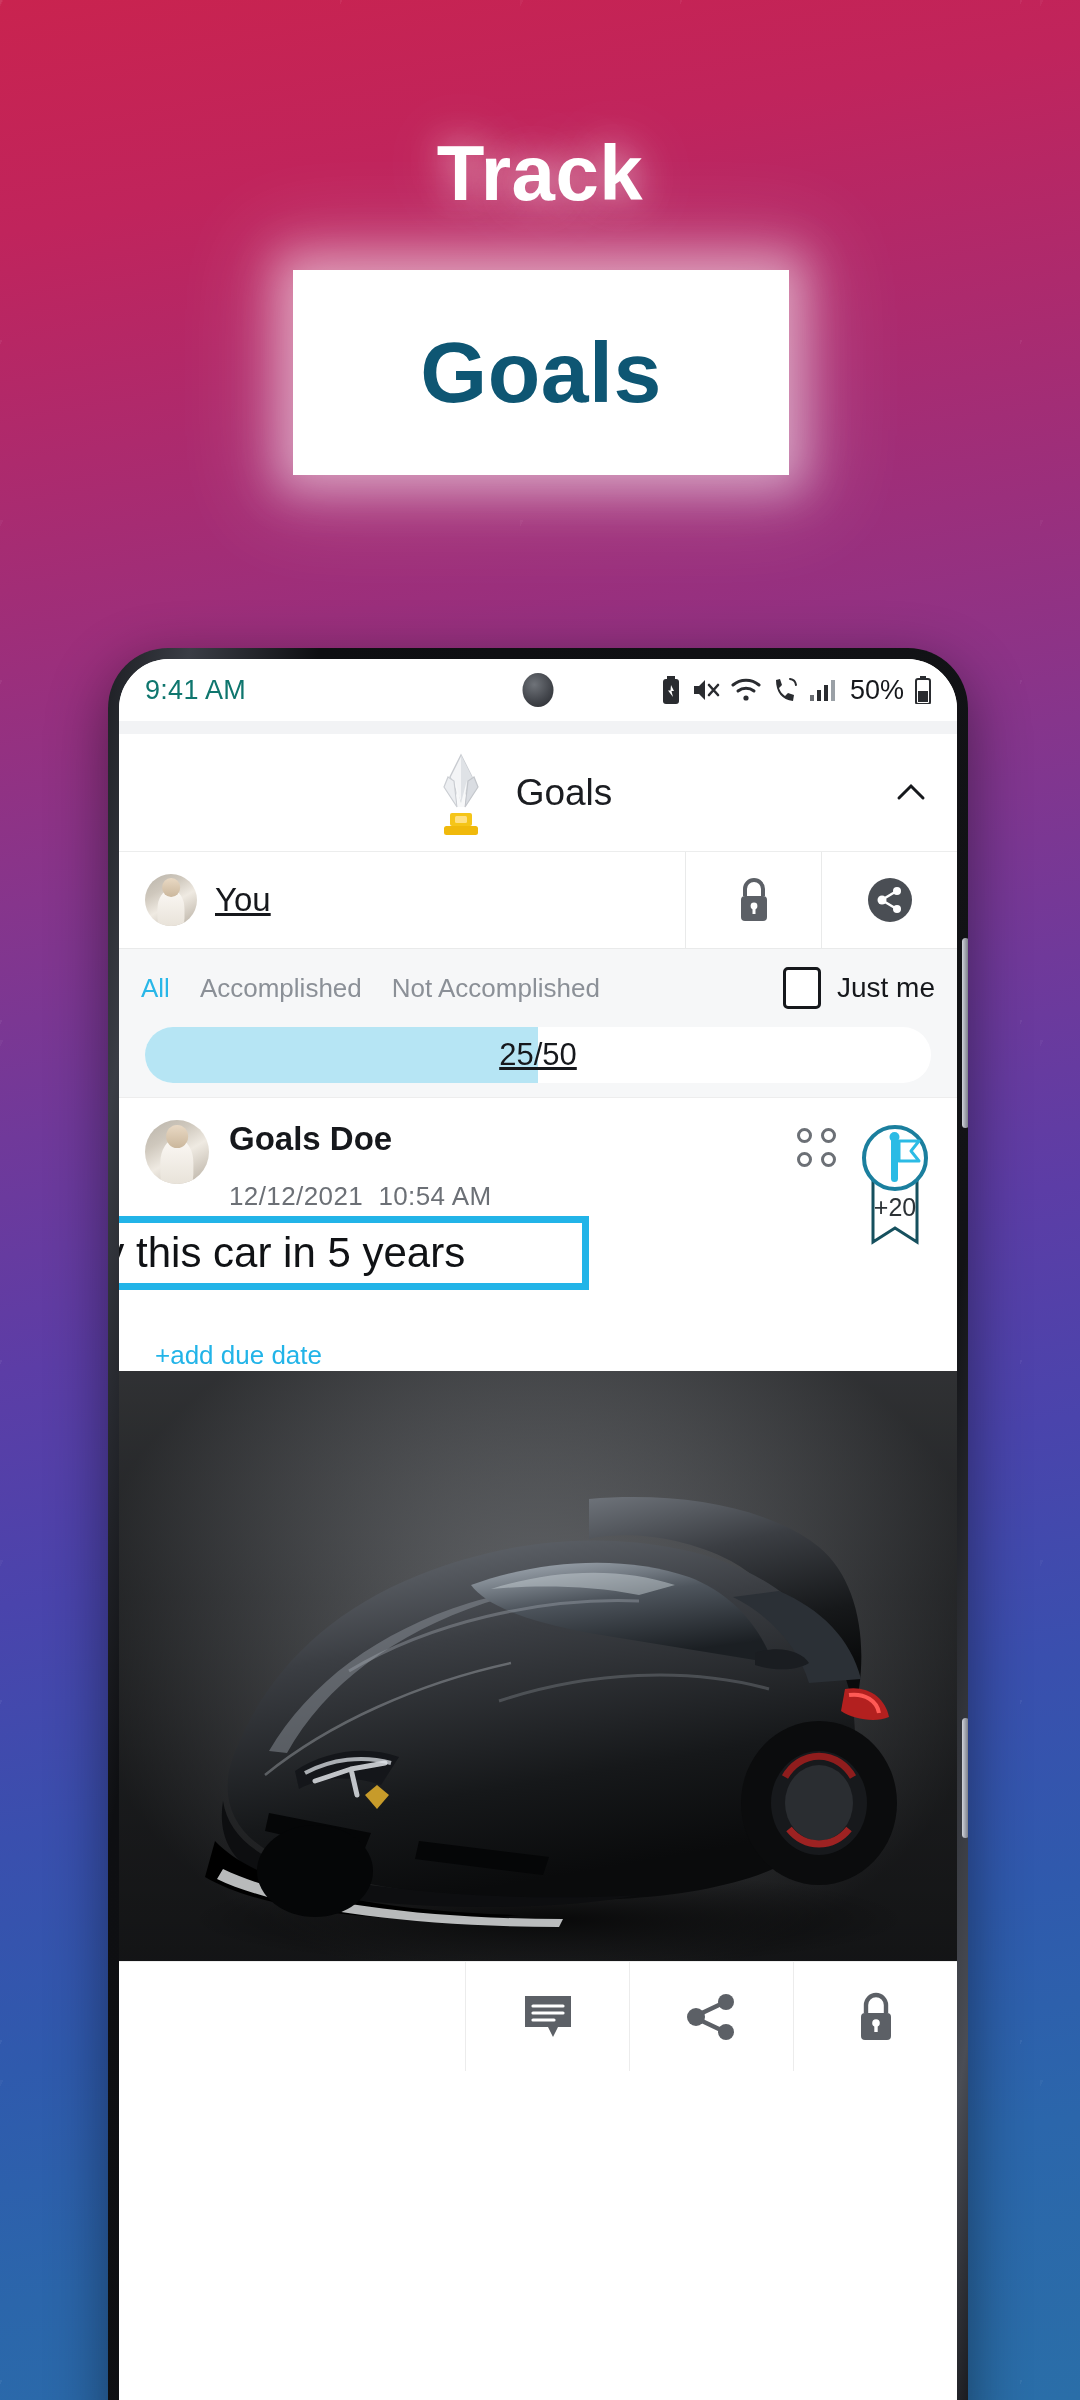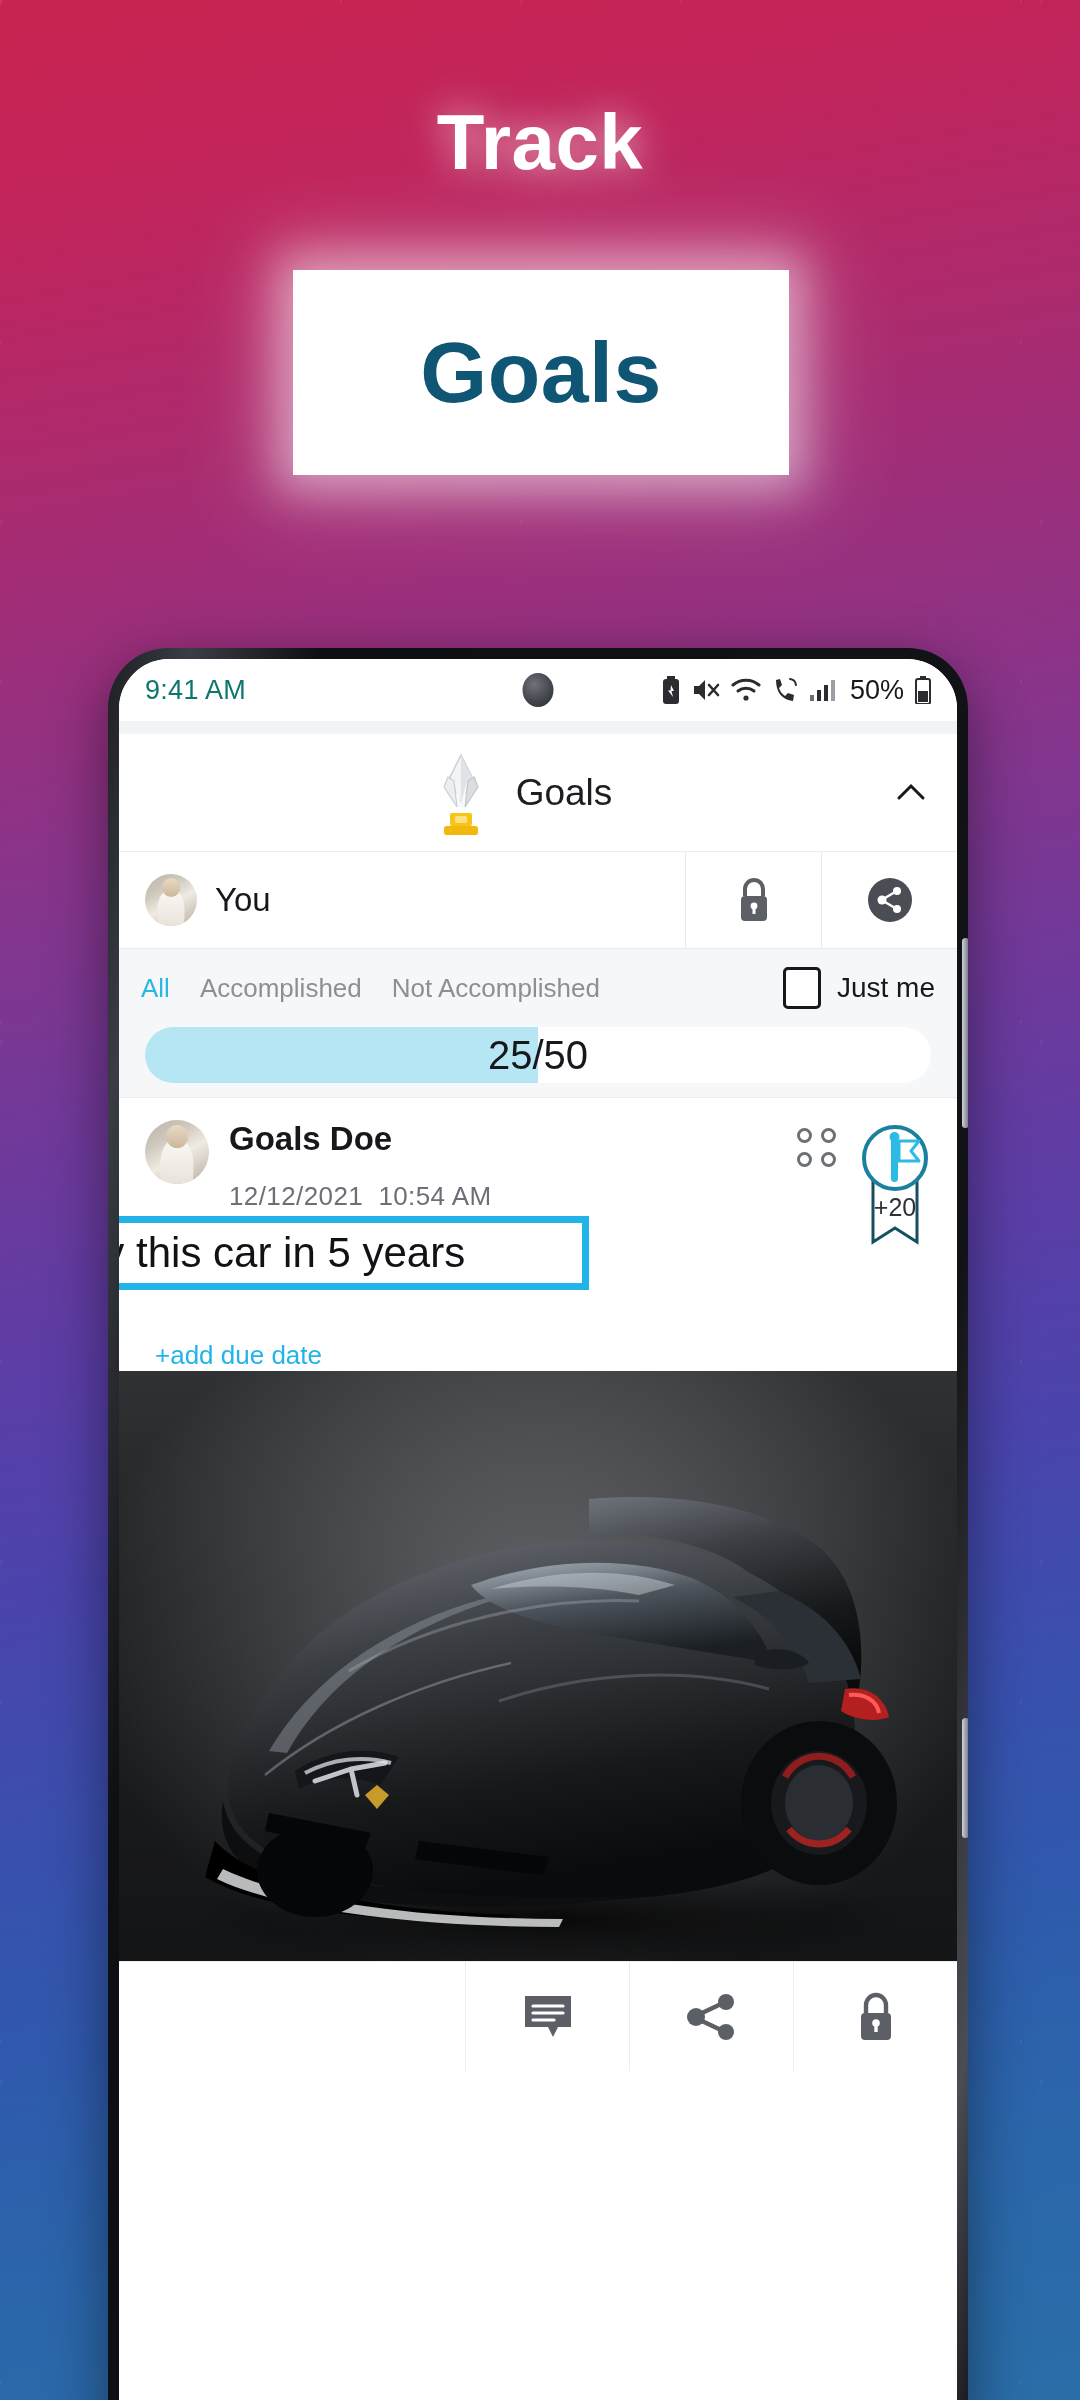--- a/index.html
+++ b/index.html
@@ -29,21 +29,21 @@
     background:
       linear-gradient(115deg, rgba(255,255,255,.055) 0 2px, transparent 2px 60px),
       linear-gradient(115deg, rgba(255,255,255,.04) 0 3px, transparent 3px 110px);
     background-size:340px 340px, 520px 520px;
     pointer-events:none;
   }
 
   
   .hero{ position:absolute; top:0; left:0; width:1080px; height:500px; }
   .hero-title{
-    position:absolute; top:97px; left:0; width:1080px;
+    position:absolute; top:128px; left:0; width:1080px;
     text-align:center;
     font-size:78px; font-weight:bold; color:#ffffff; letter-spacing:.5px;
     text-shadow:0 0 34px rgba(255,255,255,.55), 0 0 70px rgba(255,255,255,.35);
   }
   .hero-card{
     position:absolute; left:293px; top:270px; width:496px; height:205px;
     background:#ffffff;
     box-shadow:0 0 42px 16px rgba(255,255,255,.45), 0 0 90px 30px rgba(255,255,255,.22);
     display:flex; align-items:center; justify-content:center;
   }
@@ -124,21 +124,21 @@
   .trophy{ width:74px; height:84px; position:relative; }
   .goals-title{ font-size:37px; color:#1b1d21; margin-left:18px; }
   .chev{ width:40px; height:40px; }
 
   
   .you-row{
     height:97px; background:#fff; display:flex; align-items:center;
     border-bottom:1px solid #e9eaea;
   }
   .you-left{ flex:1; display:flex; align-items:center; padding-left:26px; gap:18px; }
-  .you-name{ font-size:33px; color:#16181c; }
+  .you-name{ font-size:33px; color:#16181c;text-decoration:underline; }
   .you-act{
     width:136px; height:100%; display:flex; align-items:center; justify-content:center;
     border-left:1px solid #e9eaea;
   }
 
   
   .addgoal-wrap{ background:#fff; padding:20px 26px 24px 26px; }
   .addgoal{
     height:86px; background:#f3f4f6; border-radius:43px;
     display:flex; align-items:center; padding-left:28px; gap:22px;
@@ -157,21 +157,21 @@
   .chkbox{ width:38px; height:42px; border:3px solid #16181c; border-radius:5px; background:#fff; }
   .just-me-label{ font-size:28px; color:#16181c; }
 
   
   .progress-wrap{ background:#f6f7f8; padding:0 26px 14px 26px; }
   .progress{
     position:relative; height:56px; border-radius:28px; background:#ffffff; overflow:hidden;
     display:flex; align-items:center; justify-content:center;
   }
   .progress-fill{ position:absolute; left:0; top:0; bottom:0; background:#b6e5f4; }
-  .progress-label{ position:relative; font-size:40px; color:#16181c; }
+  .progress-label{ position:relative; font-size:31px; color:#16181c;text-decoration:underline; }
 
   
   .post{ background:#fff; border-top:1px solid #ededed; padding:22px 26px 0 26px; position:relative; }
   .post-head{ display:flex; align-items:flex-start; gap:20px; }
   .post-avatar{ width:64px; height:64px; flex:none; }
   .post-name{ font-size:33px; color:#16181c; font-weight:600; }
   .post-date{ font-size:26px; color:#6c7076; margin-top:23px; letter-spacing:.4px; }
   .post-head-right{ margin-left:auto; display:flex; align-items:flex-start; gap:16px; }
   .dots4{ width:46px; display:flex; flex-wrap:wrap; gap:9px; padding-top:8px; }
   .dots4 i{ width:15px; height:15px; border-radius:50%; border:3px solid #6c7076; display:block; }

